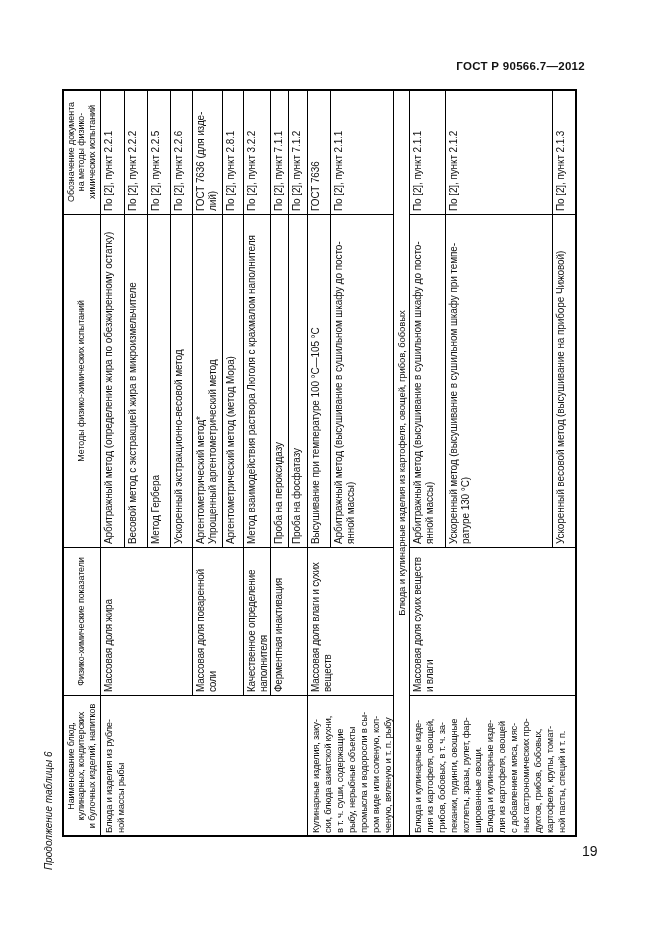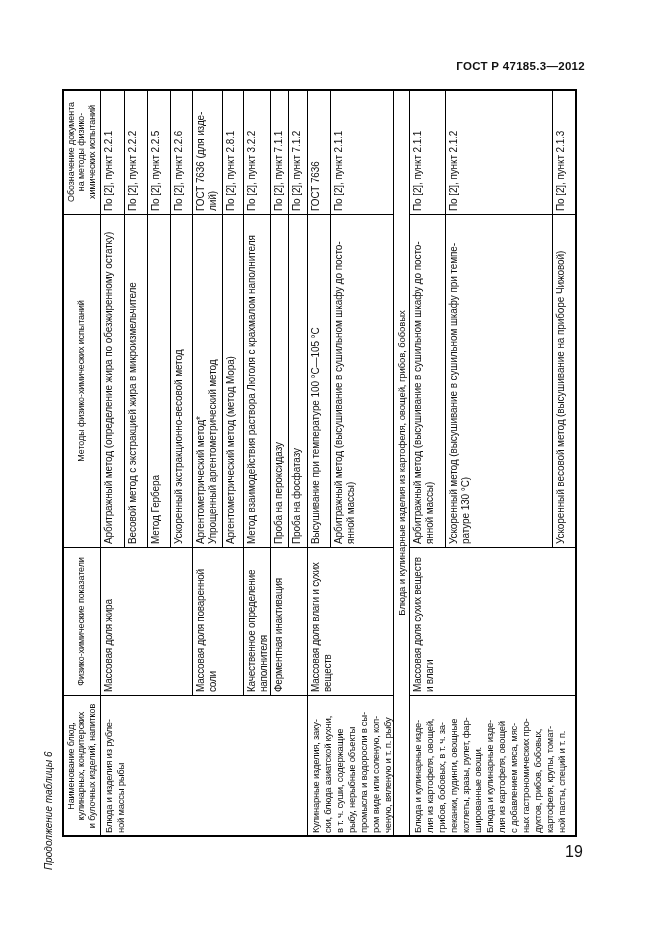--- a/index.html
+++ b/index.html
@@ -10,21 +10,21 @@
   .gost-header {
     position:absolute; top:60px; right:76px;
     font-size:11.5px; font-weight:bold; letter-spacing:0.3px;
   }
   .continuation-wrap { position:absolute; left:43px; top:683px; width:15px; height:187px; }
   .continuation {
     width:187px; height:15px; transform-origin:0 0;
     transform:translateY(187px) rotate(-90deg);
     font-style:italic; font-size:10px; white-space:nowrap;
   }
-  .page-number { position:absolute; left:565px; top:843px; font-size:16px; }
+  .page-number { position:absolute; left:582px; top:843px; font-size:14px; }
   .table-area { position:absolute; left:62px; top:90px; width:514px; height:747px; }
   .reading {
     position:relative; width:747px; height:514px;
     transform-origin:0 0; transform:translateY(747px) rotate(-90deg);
   }
   .cell {
     position:absolute; box-sizing:border-box; border:1px solid #000;
     padding:2px 3px; font-size:10px; line-height:11.5px; letter-spacing:-0.1px;
     white-space:pre-line; overflow:hidden; background:#fff; color:#111;
   }
@@ -40,21 +40,21 @@
   }
   .frame {
     position:absolute; left:0; top:0; width:748px; height:515px;
     border:2px solid #000; box-sizing:border-box; pointer-events:none;
   }
 </style>
 </head>
 <body>
 
 <div class="page">
-  <div class="gost-header">ГОСТ Р 47185.3—2012</div>
+  <div class="gost-header">ГОСТ Р 90566.7—2012</div>
 
   <div class="continuation-wrap">
     <div class="continuation">Продолжение таблицы 6</div>
   </div>
 
   <div class="table-area">
     <div class="reading" id="reading">
         <div class="cell hdr" style="left: 0px; top: 0px; width: 142px; height: 39px;">Наименование блюд,
 кулинарных, кондитерских
 и булочных изделий, напитков</div>

